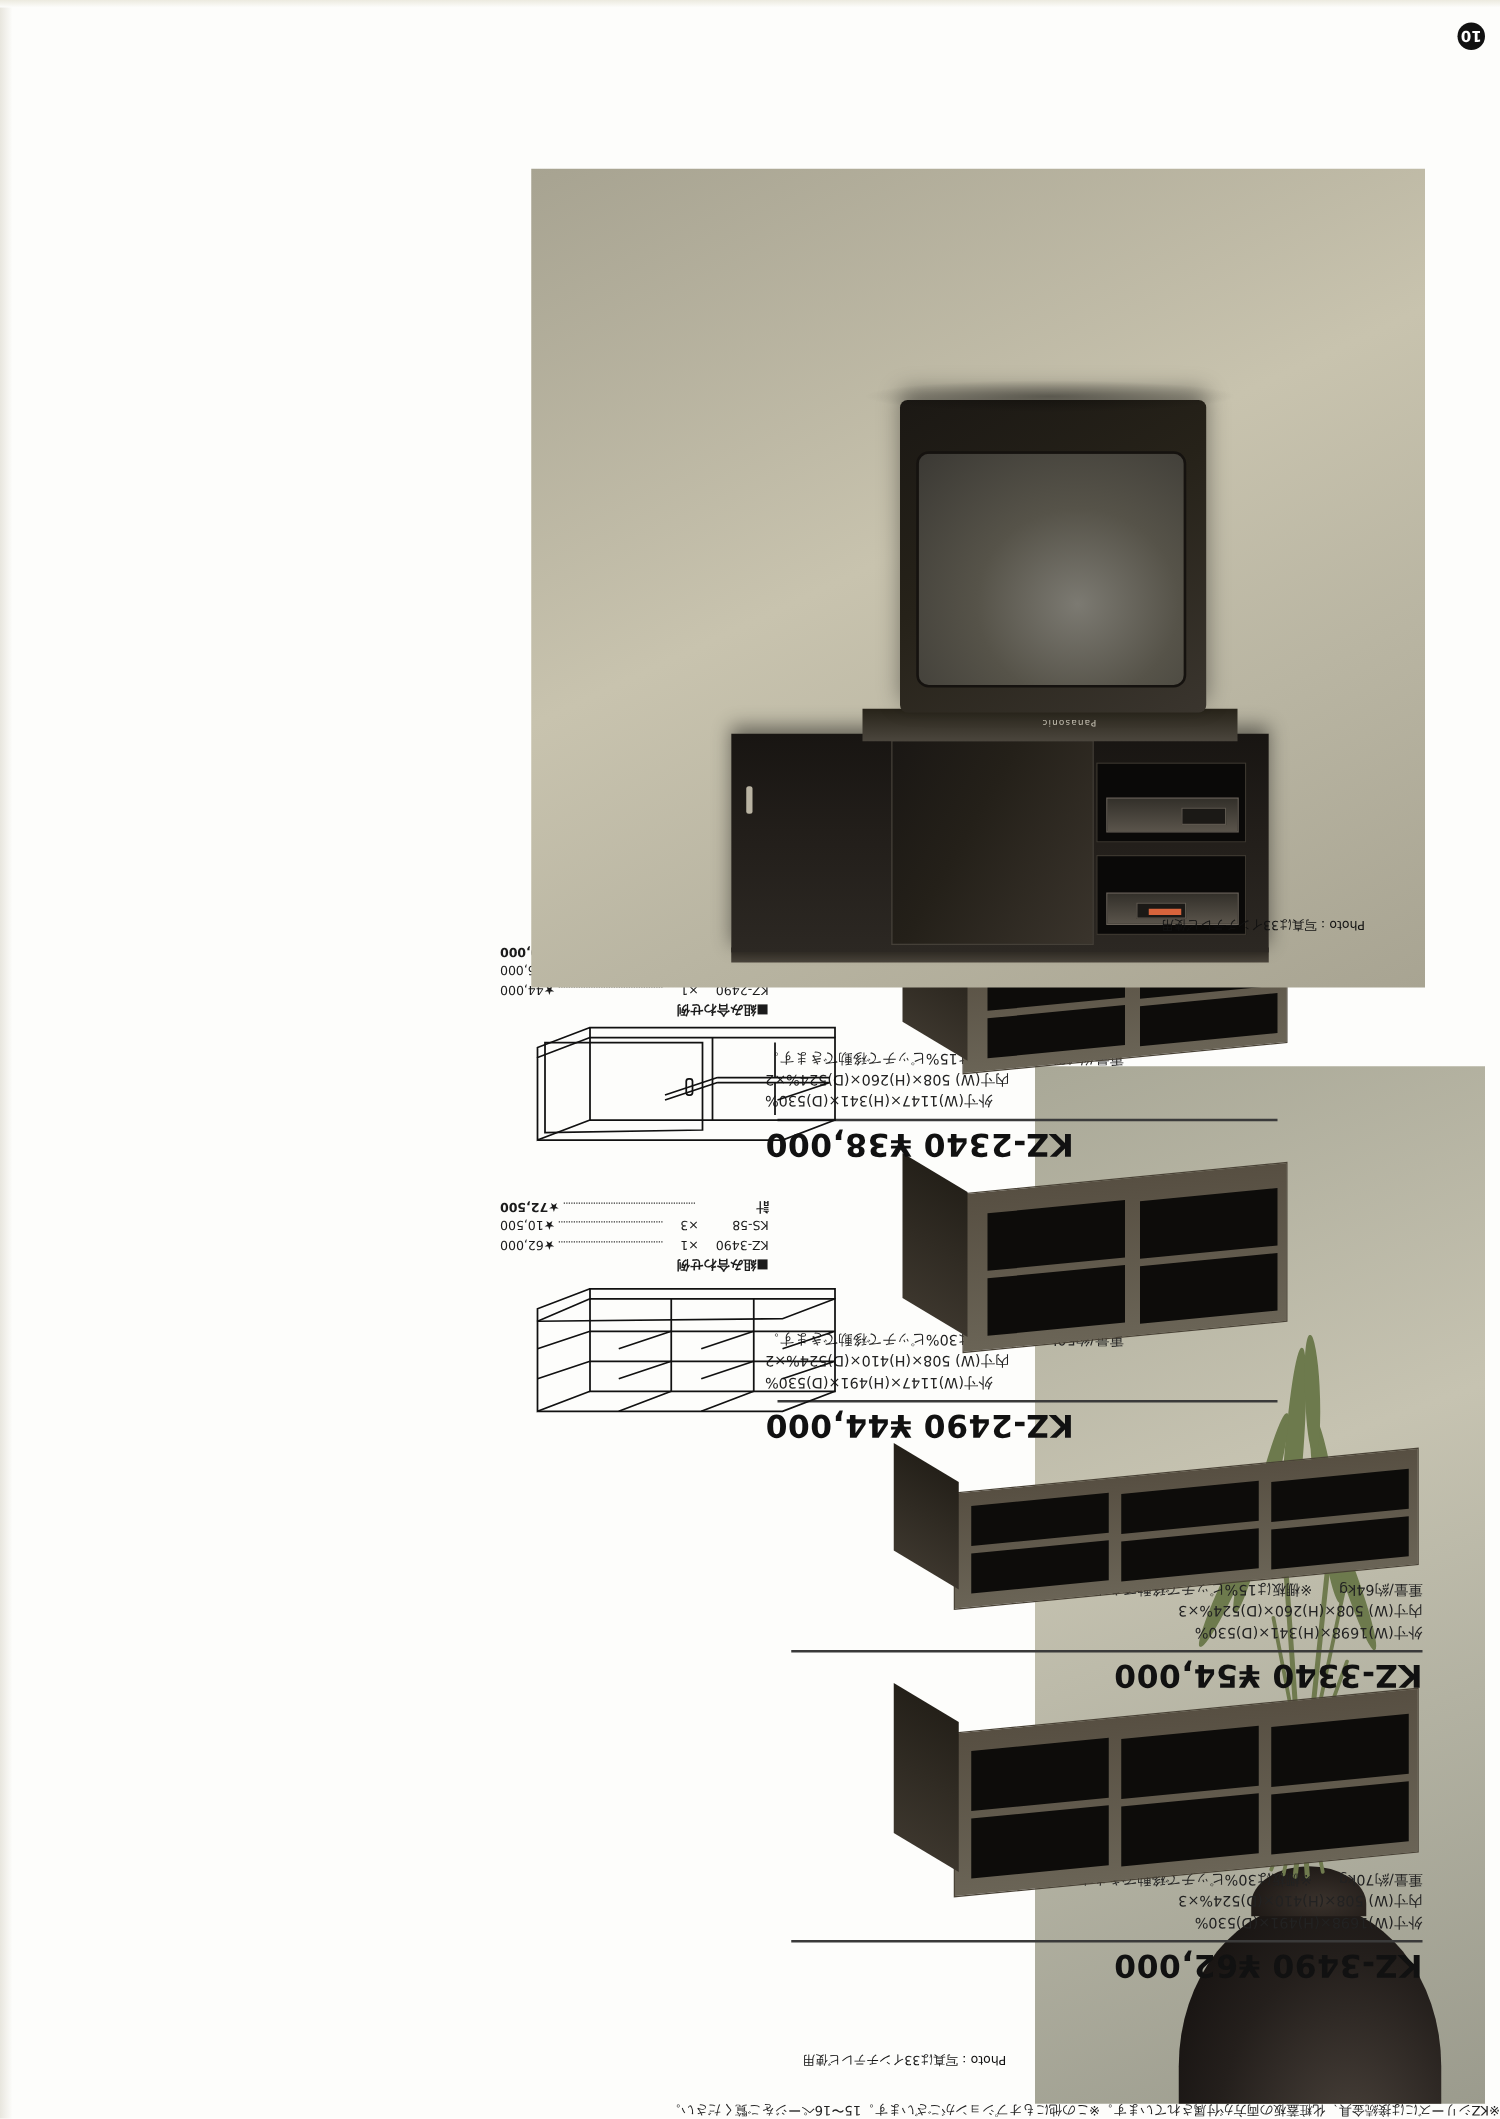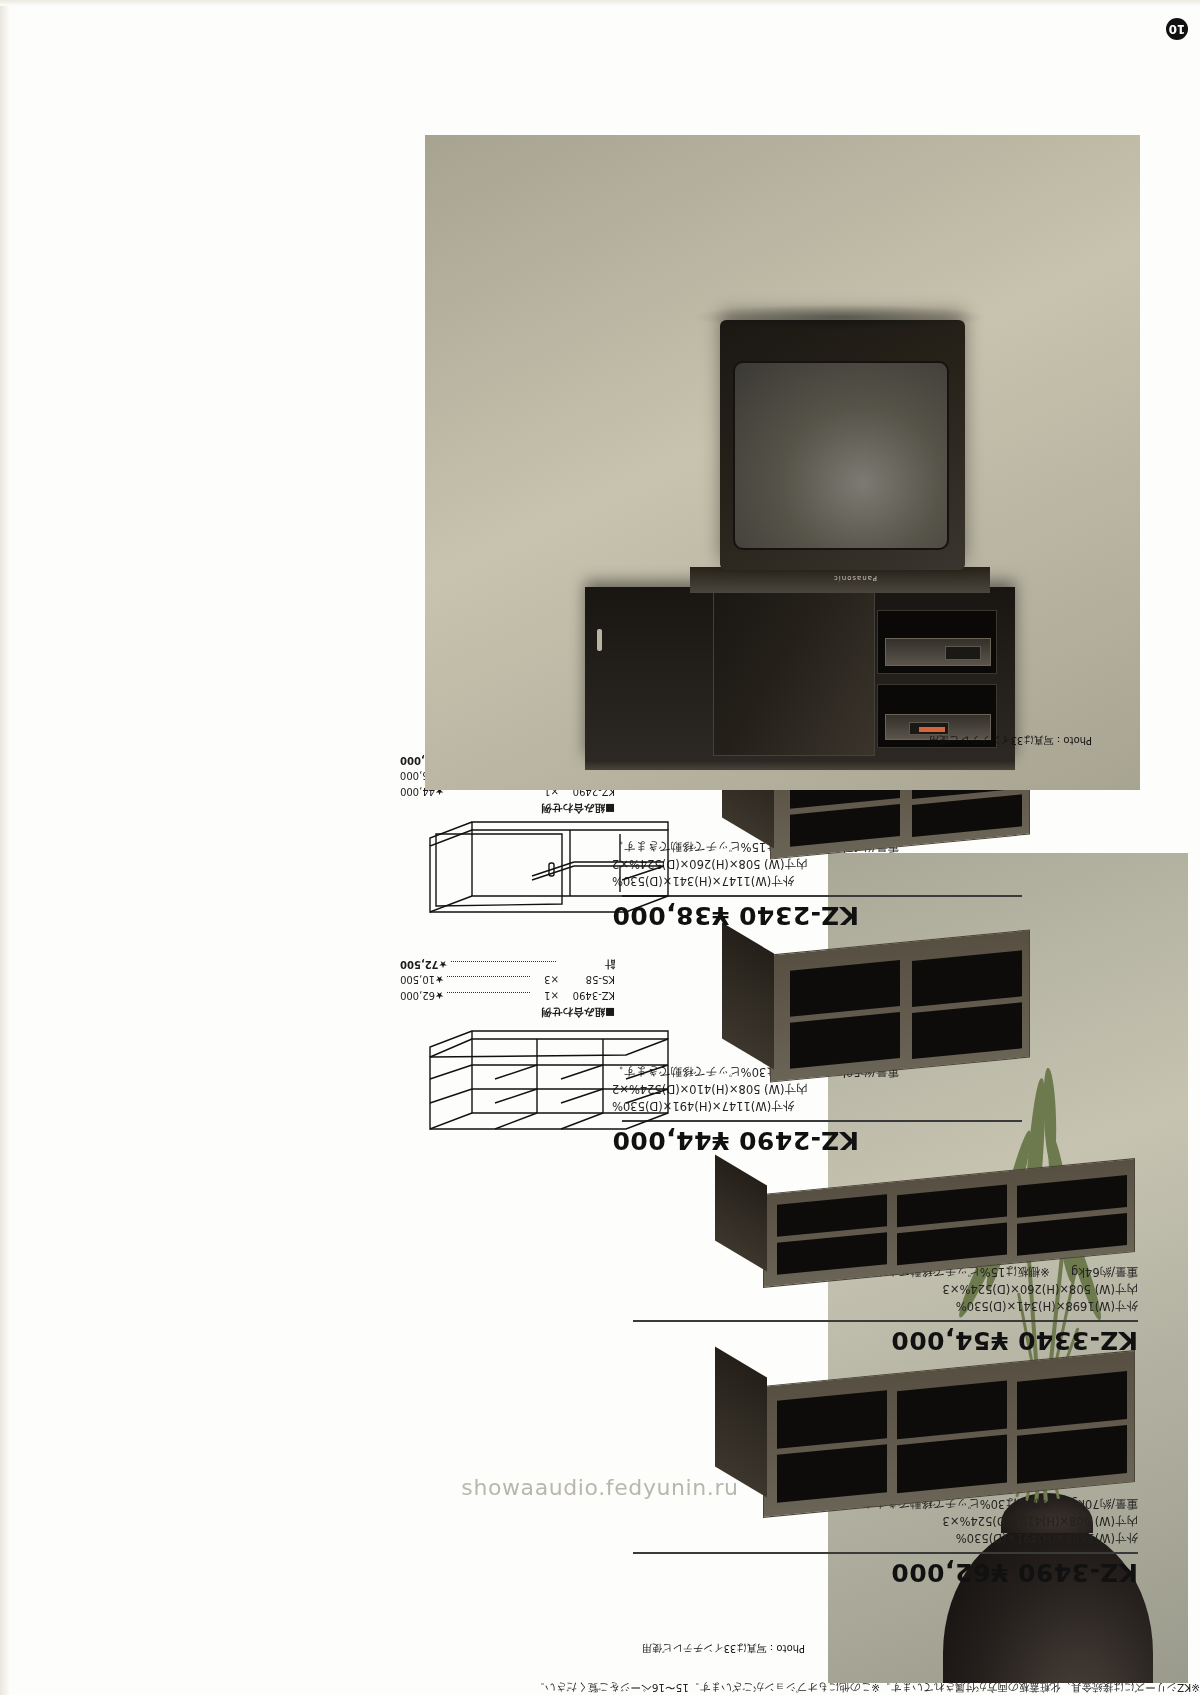--- a/index.html
+++ b/index.html
@@ -327,14 +327,13 @@
       <div class="tv-body">
         <div class="tv-screen"></div>
         <div class="tv-brand">Panasonic</div>
       </div>
       <div class="shadow"></div>
     </div>
     <div class="photo-caption jp" style="left:108px;top:948px;">Photo：写真は33インチテレビ使用</div>
 
   </div>
 
-  <div id="watermark">showaaudio.fedyunin.ru</div>
 </div>
 
 </body></html>

